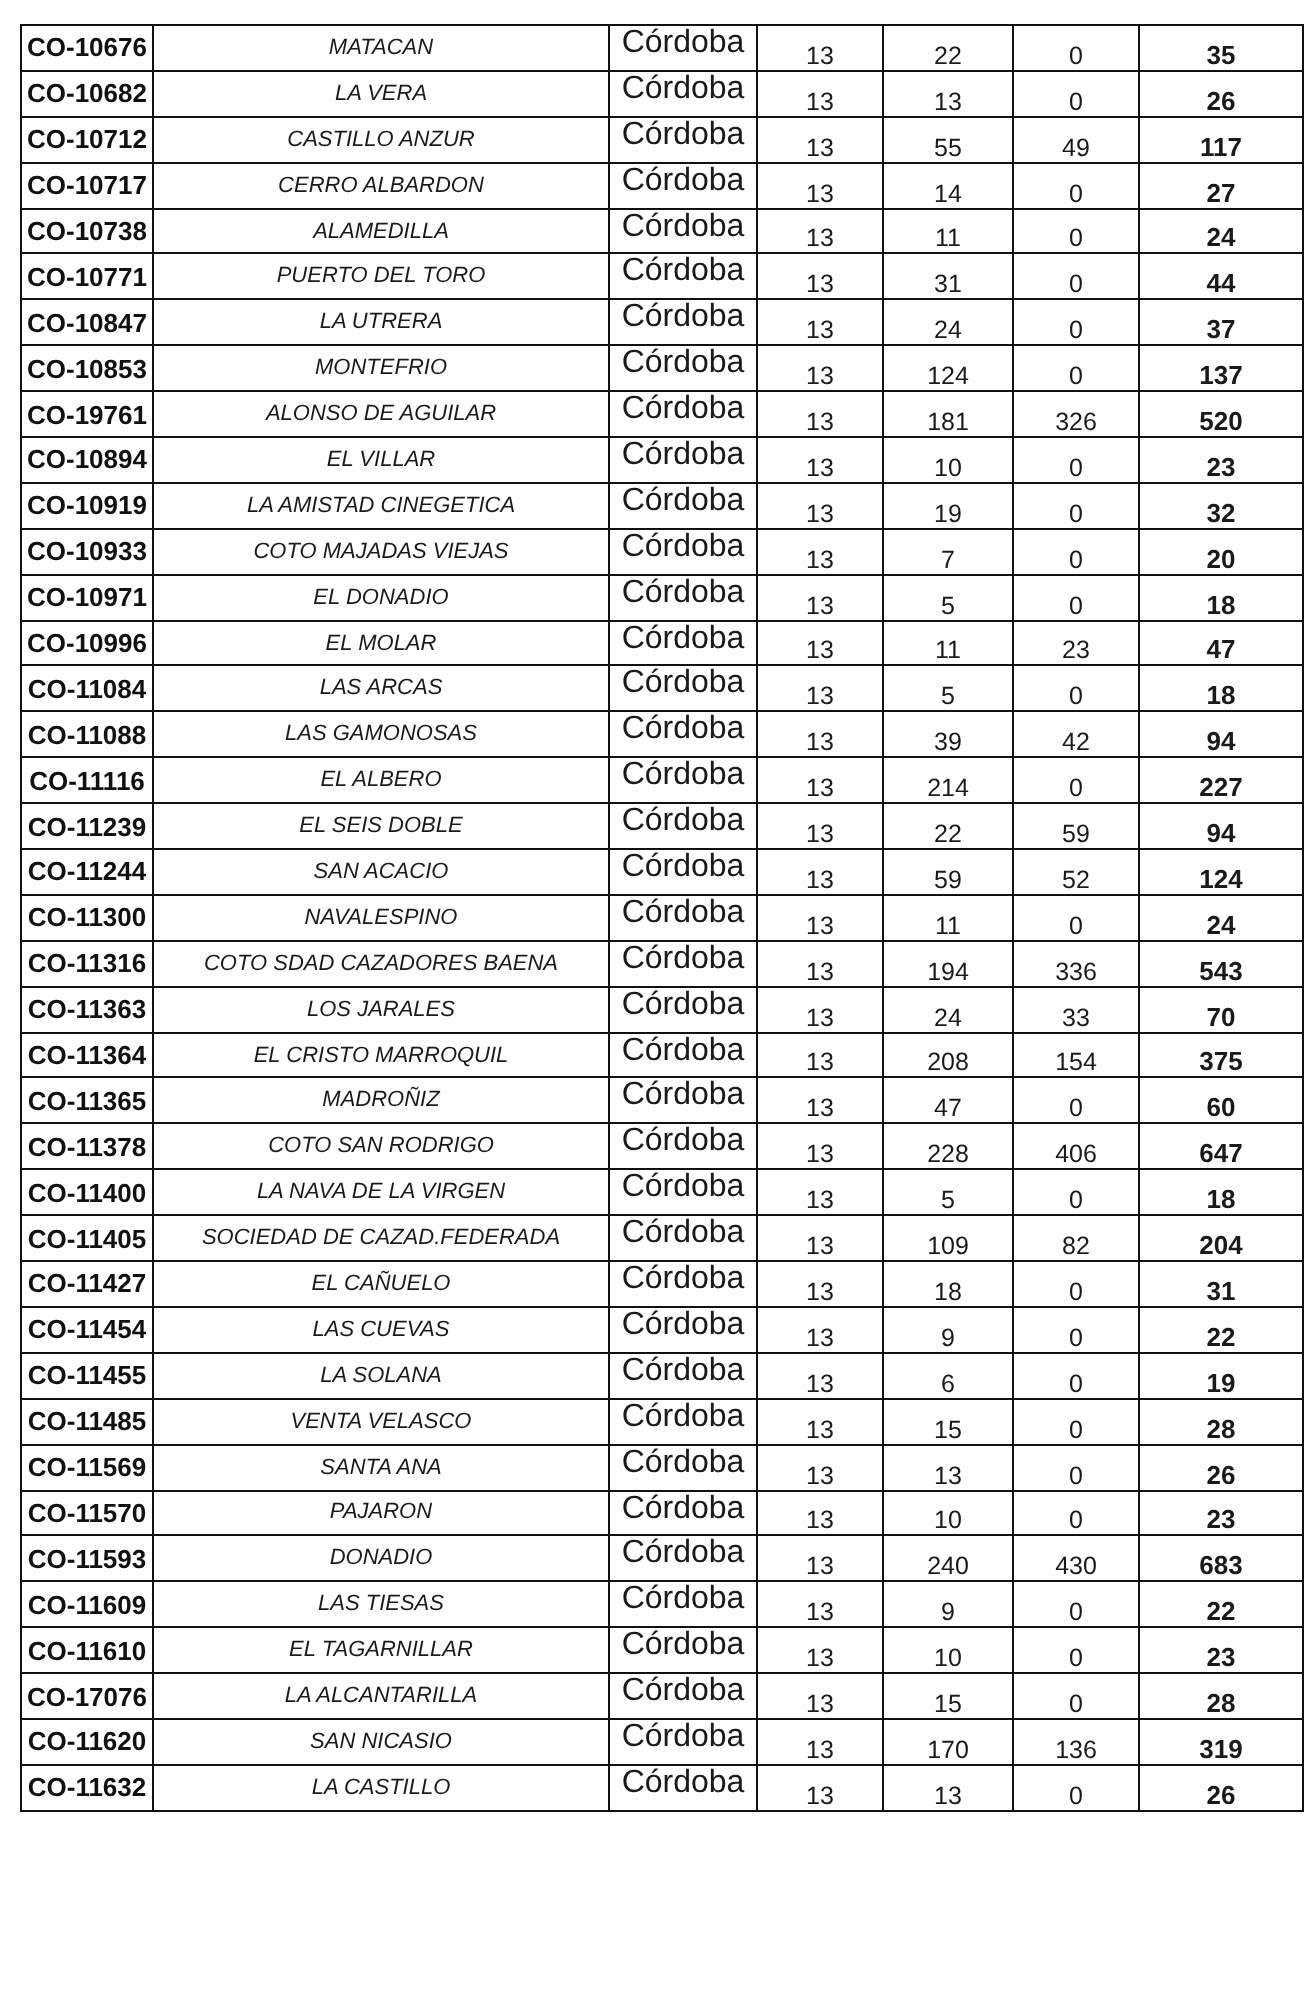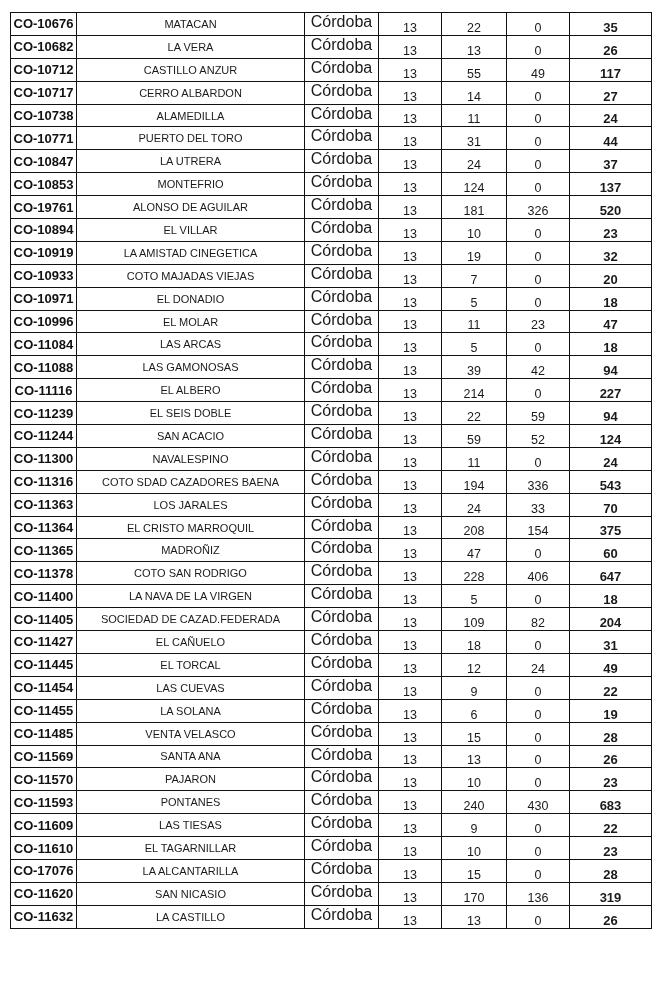--- a/index.html
+++ b/index.html
@@ -11,21 +11,21 @@
       font-family: "Liberation Sans", sans-serif;
       color: #1a1a1a;
     }
     table.grid td {
       border: 1.3px solid #111111;
       height: 21.9px; padding: 0;
       overflow: hidden; white-space: nowrap;
       text-align: center;
     }
     td.code { text-align: left; padding-left: 4px; font-weight: bold; font-size: 13px; color: #111; }
-    td.name { font-size: 11px; letter-spacing: 0; }
+    td.name { font-size: 11px; letter-spacing: 0; font-style: italic; }
     td.prov { font-size: 16px; vertical-align: top; padding-top: 2px; margin-top: 28px; }
     td.num { font-size: 12.5px; vertical-align: bottom; padding-bottom: 1px; }
     td.total { font-size: 13px; font-weight: bold; vertical-align: bottom; padding-bottom: 1px; }
   </style>
 </head>
 <body>
 
 <table class="grid">
   <colgroup>
     <col style="width:66px">
@@ -283,29 +283,20 @@
       <tr>
     <td class="code">CO-11427</td>
     <td class="name">EL CAÑUELO</td>
     <td class="prov">Córdoba</td>
     <td class="num">13</td>
     <td class="num">18</td>
     <td class="num">0</td>
     <td class="total">31</td>
   </tr>
       <tr>
-    <td class="code">CO-11445</td>
-    <td class="name">EL TORCAL</td>
-    <td class="prov">Córdoba</td>
-    <td class="num">13</td>
-    <td class="num">12</td>
-    <td class="num">24</td>
-    <td class="total">49</td>
-  </tr>
-      <tr>
     <td class="code">CO-11454</td>
     <td class="name">LAS CUEVAS</td>
     <td class="prov">Córdoba</td>
     <td class="num">13</td>
     <td class="num">9</td>
     <td class="num">0</td>
     <td class="total">22</td>
   </tr>
       <tr>
     <td class="code">CO-11455</td>
@@ -338,21 +329,21 @@
     <td class="code">CO-11570</td>
     <td class="name">PAJARON</td>
     <td class="prov">Córdoba</td>
     <td class="num">13</td>
     <td class="num">10</td>
     <td class="num">0</td>
     <td class="total">23</td>
   </tr>
       <tr>
     <td class="code">CO-11593</td>
-    <td class="name">PONTANES</td>
+    <td class="name">DONADIO</td>
     <td class="prov">Córdoba</td>
     <td class="num">13</td>
     <td class="num">240</td>
     <td class="num">430</td>
     <td class="total">683</td>
   </tr>
       <tr>
     <td class="code">CO-11609</td>
     <td class="name">LAS TIESAS</td>
     <td class="prov">Córdoba</td>

